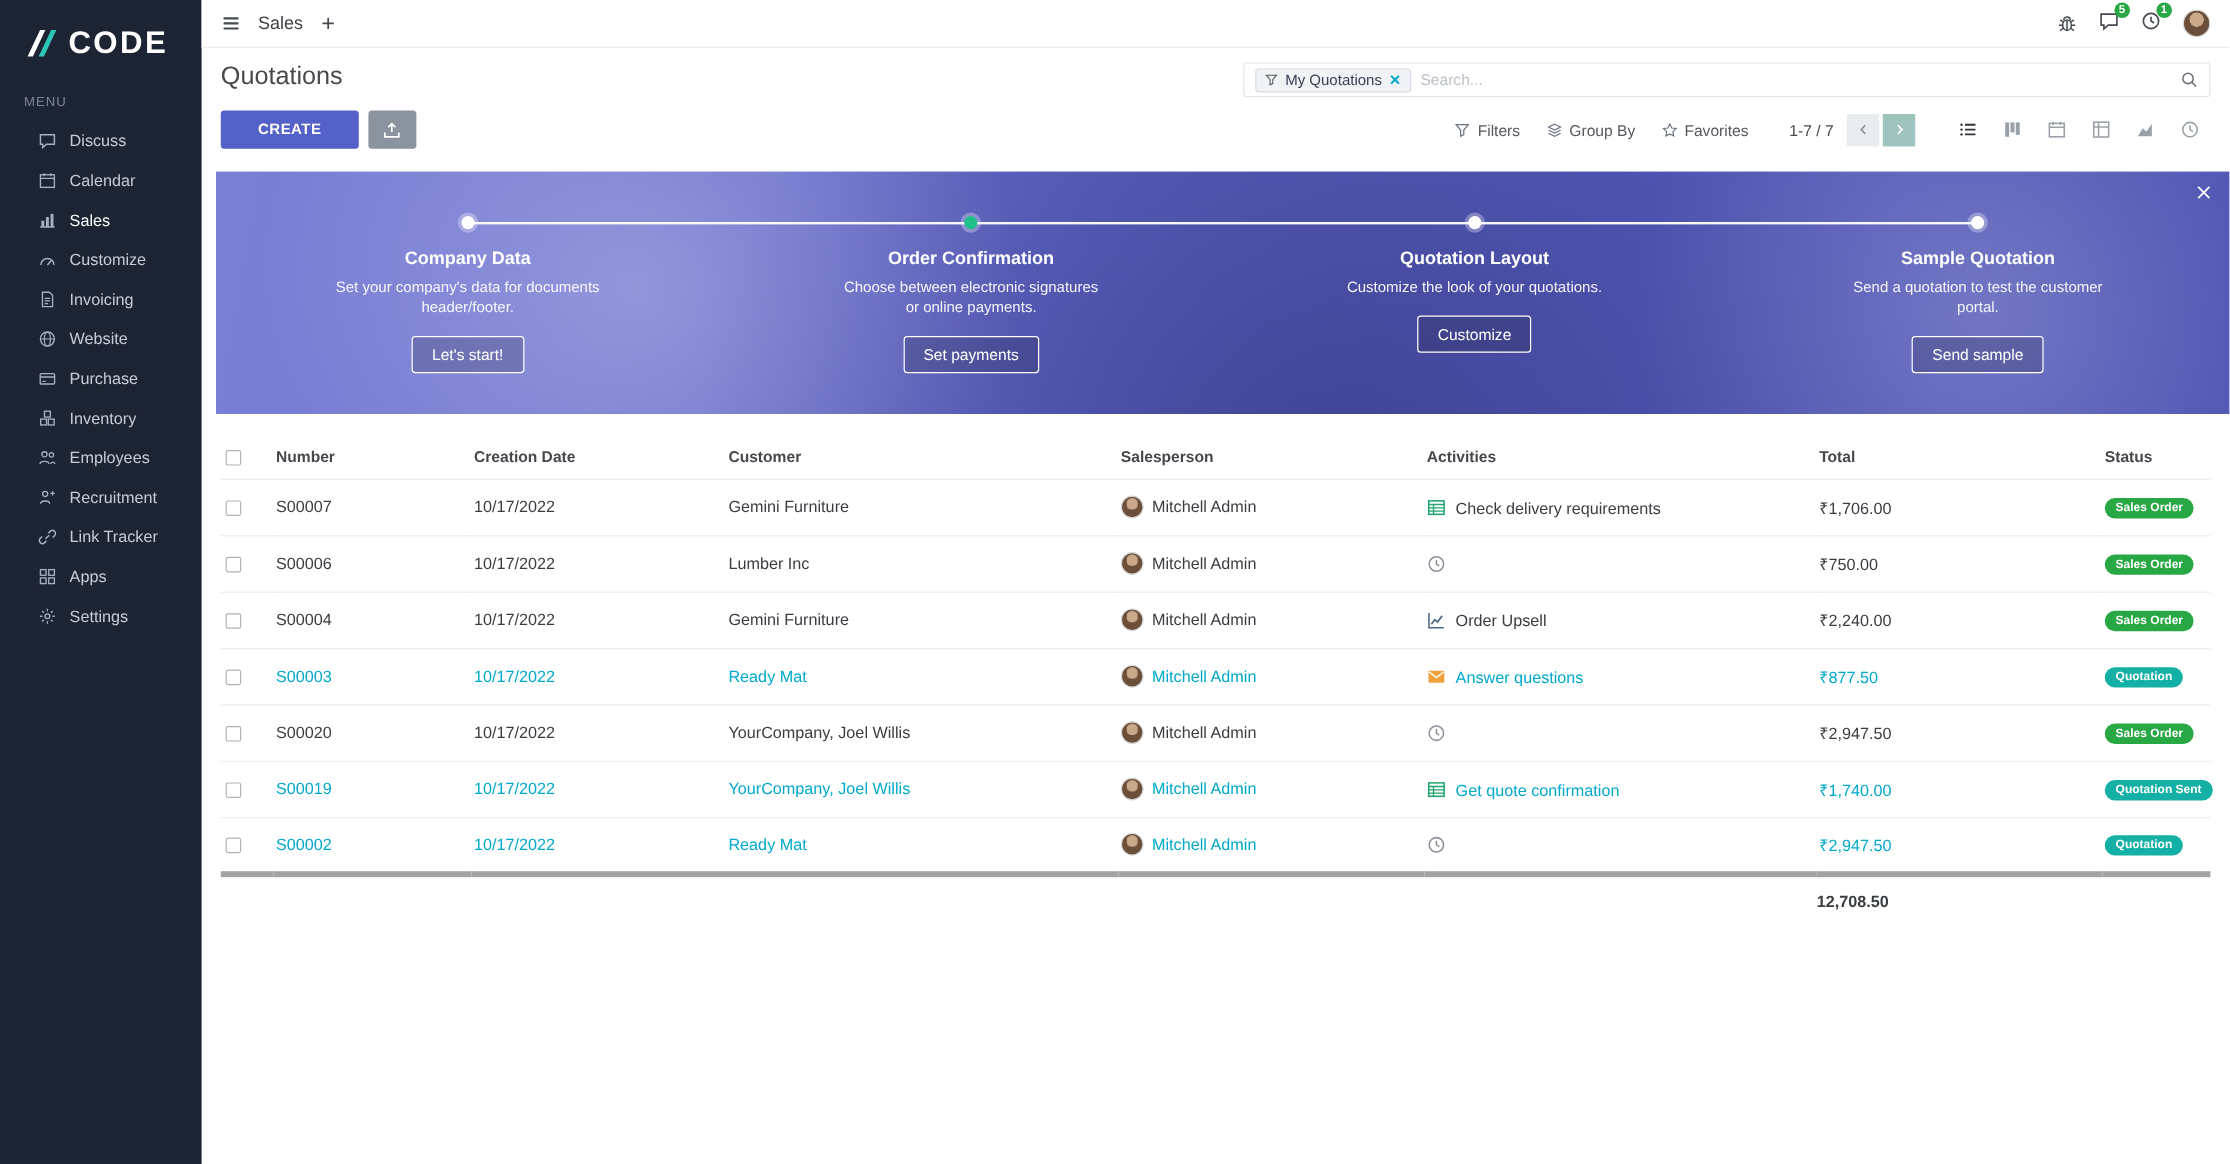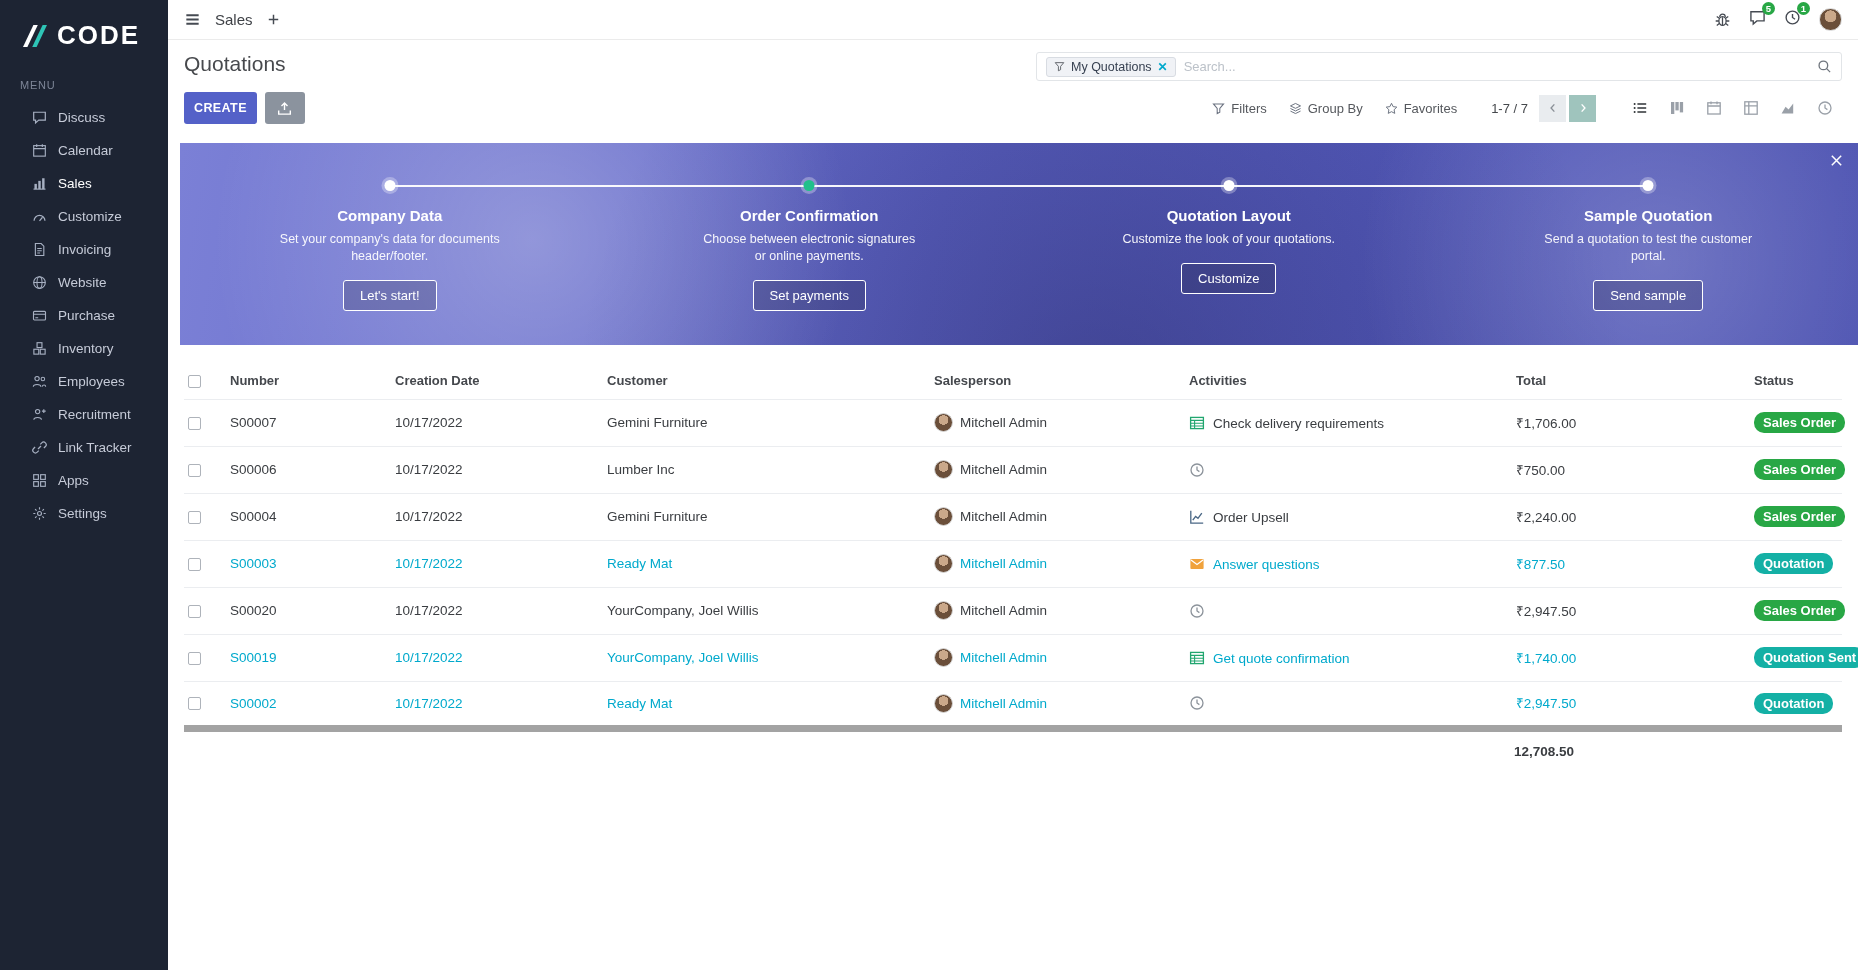--- a/index.html
+++ b/index.html
@@ -44,21 +44,21 @@
   .facet{display:flex;align-items:center;gap:6px;background:#f0f2f6;border:1px solid #d8dce2;
          border-radius:3px;padding:2px 7px;font-size:12.5px;color:#374151;cursor:pointer;white-space:nowrap;}
   .facet .icon{width:11px;height:11px;color:#555a61;}
   .facet-remove{color:var(--hl);font-weight:bold;font-size:12px;cursor:pointer;line-height:1;}
   .search-input{flex:1;border:none;outline:none;font-size:13px;color:#333;background:transparent;}
   .search-input::placeholder{color:#bcc2c9;}
   .search-icon{width:15px;height:15px;color:#6f757d;cursor:pointer;}
 
   .cb-row2{display:flex;align-items:center;margin-top:11px;}
   .btn-create{background:var(--accent);color:#fff;border:none;border-radius:3px;cursor:pointer;
-              font-size:12.5px;font-weight:bold;letter-spacing:.4px;padding:9px 10px;
+              font-size:12.5px;font-weight:bold;letter-spacing:.4px;padding:9px 31px;
               font-family:inherit;}
   .btn-export{background:#8b939e;border:none;border-radius:3px;margin-left:8px;width:40px;height:32px;
               color:#fff;display:flex;align-items:center;justify-content:center;cursor:pointer;}
   .btn-export .icon{width:15px;height:15px;}
   .cb-right{margin-left:auto;display:flex;align-items:center;}
   .ctrl{display:flex;align-items:center;gap:6px;font-size:13px;color:#55585d;cursor:pointer;margin-left:22px;}
   .ctrl .icon{width:13px;height:13px;color:#6b7280;}
   .pager{display:flex;align-items:center;gap:3px;margin-left:34px;text-align:right;}
   .pager-text{font-size:13px;color:#45484c;margin-right:8px;}
   .pg{width:27px;height:27px;border:none;display:flex;align-items:center;justify-content:center;
@@ -106,23 +106,23 @@
   th.c-total,td.c-total{padding-right:14px;}
   tr.hl{color:var(--hl);}
   .avatar-sm{width:19px;height:19px;border-radius:50%;display:inline-block;vertical-align:-5px;
              margin-right:7px;border:1px solid #d8d8d8;
              background:radial-gradient(circle at 50% 35%, #caa88a 0 34%, #6b4f3a 35% 100%);}
   .activity-icon{width:16px;height:16px;vertical-align:-3px;margin-right:8px;cursor:pointer;}
   .ai-tasks{color:#21a66f;}
   .ai-clock{color:#8c939b;}
   .ai-chart{color:#4a6785;}
   .ai-mail{color:#f0a23c;}
-  .st-badge{display:inline-block;padding:3px 9px;border-radius:10px;color:#fff;font-size:13px;
+  .st-badge{display:inline-block;padding:3px 9px;border-radius:10px;color:#fff;font-size:10px;
             font-weight:bold;white-space:nowrap;}
-  tfoot td{height:44px;border-top:7px solid #a3a3a3;}
+  tfoot td{height:44px;border-top:5px solid #a3a3a3;}
   .sum{font-weight:bold;color:#3a3d41;}
 </style>
 </head>
 <body>
 
 <div class="app">
 
   <aside class="sidebar">
     <div class="logo">
       <svg class="logo-mark" viewBox="0 0 30 26">

